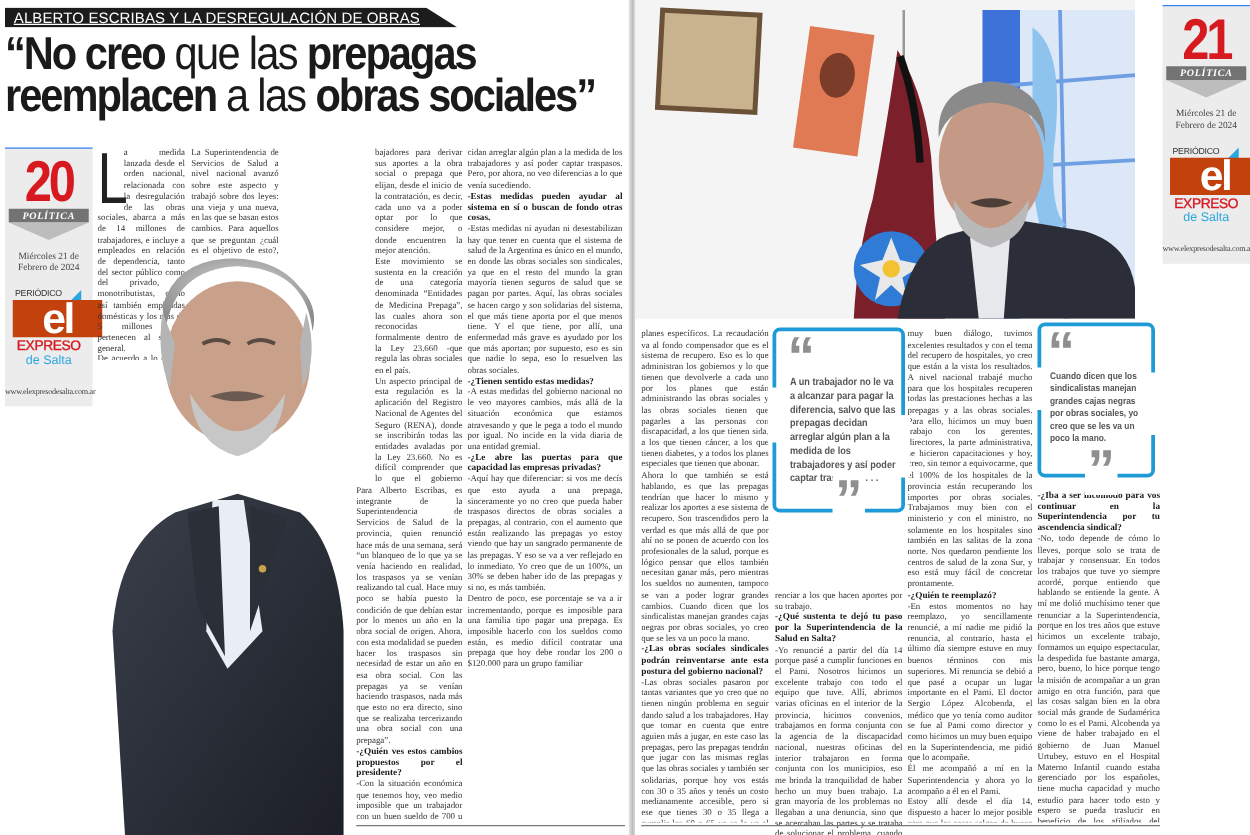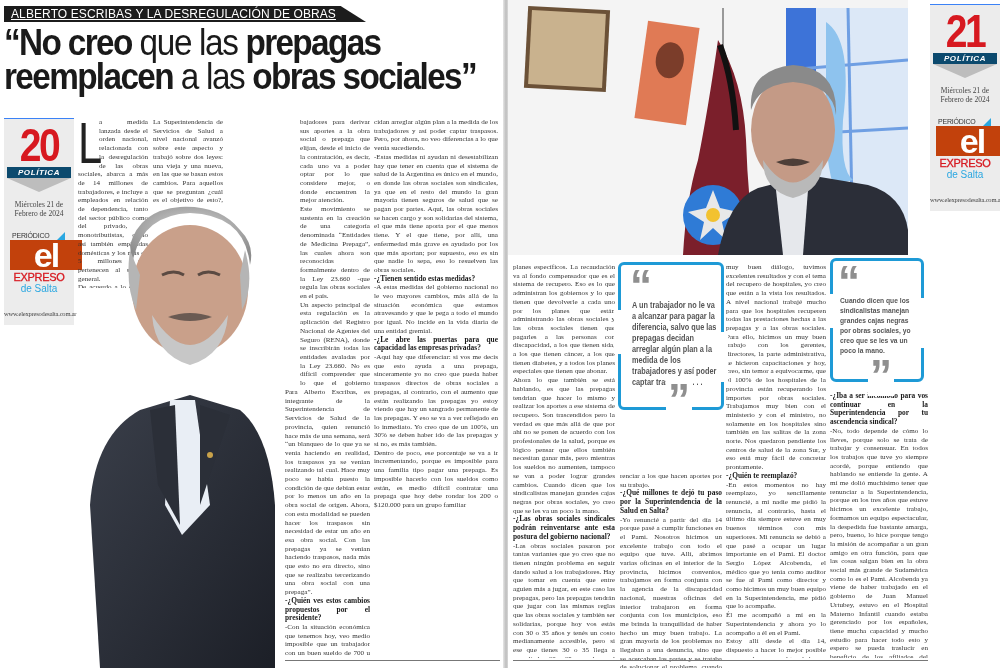--- a/index.html
+++ b/index.html
@@ -15,21 +15,21 @@
   .kicker { position: absolute; left: 4px; top: 6px; height: 16px; width: 362px; background: #1c1c1c; clip-path: polygon(0 0, 93% 0, 100% 100%, 0 100%); }
   .kicker span { display: block; color: #fff; font-family: "Liberation Sans", sans-serif; font-size: 12px; line-height: 16px; padding-left: 7px; letter-spacing: 0.1px; text-decoration: underline; text-underline-offset: 1px; }
   .headline { position: absolute; left: 4px; top: 26px; width: 500px; font-family: "Liberation Sans", sans-serif; color: #1a1a1a; line-height: 34px; }
   .headline .hl-line { display: block; white-space: nowrap; font-size: 37px; letter-spacing: -1.5px; transform: scaleX(0.9); transform-origin: left; }
   .headline b { font-weight: 900; letter-spacing: -1.8px; }
   .headline .lt { font-weight: 400; }
 
   
   .pgbox { position: absolute; width: 70px; background: #ececec; border-top: 1px solid #3b82f6; text-align: center; }
   .pgbox .num { font-family: "Liberation Sans", sans-serif; font-weight: 700; color: #d71920; font-size: 46px; line-height: 44px; letter-spacing: -3px; padding-top: 4px; transform: scaleX(0.85); }
-  .pgbox .sec { background: #0c4a6e; color: #fff; font-style: italic; font-family: Liberation Sans, sans-serif; font-size: 8px; font-weight: 700; letter-spacing: 0.6px; line-height: 11px; margin: 0 3px; }
+  .pgbox .sec { background: #737373; color: #fff; font-style: italic; font-family: Liberation Serif, serif; font-size: 8px; font-weight: 700; letter-spacing: 0.6px; line-height: 11px; margin: 0 3px; }
   .pgbox .tri { width: 0; height: 0; margin: 0 auto; border-left: 32px solid transparent; border-right: 32px solid transparent; border-top: 14px solid #bdbdbd; }
   .pgbox .date { font-size: 7.5px; line-height: 9px; color: #444; padding: 8px 4px 0; }
   .pgbox .logo { margin: 14px auto 0; width: 58px; position: relative; height: 72px; }
   .pgbox .logo .per { position: absolute; left: 2px; top: 0; font-family: "Liberation Sans", sans-serif; font-size: 7px; color: #333; letter-spacing: -0.2px; }
   .pgbox .logo .flag { position: absolute; right: 3px; top: 0; width: 0; height: 0; border-left: 10px solid transparent; border-bottom: 10px solid #2aa7e1; }
   .pgbox .logo .el { position: absolute; left: 0; top: 8px; width: 72px; height: 30px; background: #c2410c; color: #fff; font-family: "Liberation Sans", sans-serif; font-weight: 900; font-size: 34px; line-height: 30px; letter-spacing: -2px; text-align: center; clip-path: polygon(0 0, 100% 0, 100% 100%, 0 100%); }
   .pgbox .logo .exp { position: absolute; left: 0; top: 40px; width: 58px; font-family: "Liberation Sans", sans-serif; font-size: 11px; color: #d71920; line-height: 11px; letter-spacing: -0.3px; -webkit-text-stroke: 0.3px #d71920; }
   .pgbox .logo .salta { position: absolute; left: 0; top: 51px; width: 58px; font-family: "Liberation Sans", sans-serif; font-size: 10px; color: #2aa7e1; line-height: 11px; }
   .pgbox .url { font-size: 6.5px; color: #444; padding: 6px 0 8px; letter-spacing: -0.2px; }
 
@@ -103,20 +103,21 @@
     </div>
 
     <div class="col" style="left:285px; top:388px; width:85px; height:270px;">
       <p>Para Alberto Escribas, es integrante de la Superintendencia de Servicios de Salud de la provincia, quien renunció hace más de una semana, será “un blanqueo de lo que ya se venía haciendo en realidad, los traspasos ya se venían realizando tal cual. Hace muy poco se había puesto la condición de que debían estar por lo menos un año en la obra social de origen. Ahora, con esta modalidad se pueden hacer los traspasos sin necesidad de estar un año en esa obra social. Con las prepagas ya se venían haciendo traspasos, nada más que esto no era directo, sino que se realizaba tercerizando una obra social con una prepaga”.</p>
       <p class="q">-¿Quién ves estos cambios propuestos por el presidente?</p>
       <p>-Con la situación económica que tenemos hoy, veo medio imposible que un trabajador con un buen sueldo de 700 u $800.000, digo buen sueldo porque esos son los sueldos buenos que podemos tener en este momento; se vaya a una prepaga, porque verdaderamente no le va a alcanzar para pagar la diferencia, salvo que las prepagas de-</p>
     </div>
 
     <div class="col" style="left:374px; top:118px; width:124px; height:540px;">
       <p>cidan arreglar algún plan a la medida de los trabajadores y así poder captar traspasos. Pero, por ahora, no veo diferencias a lo que venía sucediendo.</p>
+      <p class="q">-Estas medidas pueden ayudar al sistema en sí o buscan de fondo otras cosas.</p>
       <p>-Estas medidas ni ayudan ni desestabilizan hay que tener en cuenta que el sistema de salud de la Argentina es único en el mundo, en donde las obras sociales son sindicales, ya que en el resto del mundo la gran mayoría tienen seguros de salud que se pagan por partes. Aquí, las obras sociales se hacen cargo y son solidarias del sistema, el que más tiene aporta por el que menos tiene. Y el que tiene, por allí, una enfermedad más grave es ayudado por los que más aportan; por supuesto, eso es sin que nadie lo sepa, eso lo resuelven las obras sociales.</p>
       <p class="q">-¿Tienen sentido estas medidas?</p>
       <p>-A estas medidas del gobierno nacional no le veo mayores cambios, más allá de la situación económica que estamos atravesando y que le pega a todo el mundo por igual. No incide en la vida diaria de una entidad gremial.</p>
       <p class="q">-¿Le abre las puertas para que capacidad las empresas privadas?</p>
       <p>-Aquí hay que diferenciar: si vos me decís que esto ayuda a una prepaga, sinceramente yo no creo que pueda haber traspasos directos de obras sociales a prepagas, al contrario, con el aumento que están realizando las prepagas yo estoy viendo que hay un sangrado permanente de las prepagas. Y eso se va a ver reflejado en lo inmediato. Yo creo que de un 100%, un 30% se deben haber ido de las prepagas y si no, es más también.</p>
       <p>Dentro de poco, ese porcentaje se va a ir incrementando, porque es imposible para una familia tipo pagar una prepaga. Es imposible hacerlo con los sueldos como están, es medio difícil contratar una prepaga que hoy debe rondar los 200 o $120.000 para un grupo familiar</p>
     </div>
 
     <svg class="portrait-left" viewBox="0 0 205 463">
       <defs>
@@ -199,21 +200,21 @@
 
     <div class="col" style="left:5px; top:263px; width:102px; height:395px;">
       <p>planes específicos. La recaudación va al fondo compensador que es el sistema de recupero. Eso es lo que administran los gobiernos y lo que tienen que devolverle a cada uno por los planes que están administrando las obras sociales y las obras sociales tienen que pagarles a las personas con discapacidad, a los que tienen sida, a los que tienen cáncer, a los que tienen diabetes, y a todos los planes especiales que tienen que abonar.</p>
       <p>Ahora lo que también se está hablando, es que las prepagas tendrían que hacer lo mismo y realizar los aportes a ese sistema de recupero. Son trascendidos pero la verdad es que más allá de que por ahí no se ponen de acuerdo con los profesionales de la salud, porque es lógico pensar que ellos también necesitan ganar más, pero mientras los sueldos no aumenten, tampoco se van a poder lograr grandes cambios. Cuando dicen que los sindicalistas manejan grandes cajas negras por obras sociales, yo creo que se les va un poco la mano.</p>
       <p class="q">-¿Las obras sociales sindicales podrán reinventarse ante esta postura del gobierno nacional?</p>
       <p>-Las obras sociales pasaron por tantas variantes que yo creo que no tienen ningún problema en seguir dando salud a los trabajadores. Hay que tomar en cuenta que entre aguien más a jugar, en este caso las prepagas, pero las prepagas tendrán que jugar con las mismas reglas que las obras sociales y también ser solidarias, porque hoy vos estás con 30 o 35 años y tenés un costo medianamente accesible, pero si ese que tienes 30 o 35 llega a cumplir los 60 o 65 ya se le va al doble o un poco más la cuota de la prepaga. Las prepagas podrán hacer sus negocios con los que son clientes directos de esas empresas y dife-</p>
     </div>
 
     <div class="col" style="left:112px; top:472px; width:102px; height:210px;">
       <p>renciar a los que hacen aportes por su trabajo.</p>
-      <p class="q">-¿Qué millones te dejó tu paso por la Superintendencia de la Salud en Salta?</p>
+      <p class="q">-¿Qué sustenta te dejó tu paso por la Superintendencia de la Salud en Salta?</p>
       <p>-Yo renuncié a partir del día 14 porque pasé a cumplir funciones en el Pami. Nosotros hicimos un excelente trabajo con todo el equipo que tuve. Allí, abrimos varias oficinas en el interior de la provincia, hicimos convenios, trabajamos en forma conjunta con la agencia de la discapacidad nacional, nuestras oficinas del interior trabajaron en forma conjunta con los municipios, eso me brinda la tranquilidad de haber hecho un muy buen trabajo. La gran mayoría de los problemas no llegaban a una denuncia, sino que se acercaban las partes y se trataba de solucionar el problema, cuando eran casos realmente solucionables. Así, hicimos muchas cosas de manera rápida, hablando con las obras sociales y las prepagas, con un</p>
     </div>
 
     <div class="col" style="left:218px; top:263px; width:100px; height:395px;">
       <p>muy buen diálogo, tuvimos excelentes resultados y con el tema del recupero de hospitales, yo creo que están a la vista los resultados. A nivel nacional trabajé mucho para que los hospitales recuperen todas las prestaciones hechas a las prepagas y a las obras sociales. Para ello, hicimos un muy buen trabajo con los gerentes, directores, la parte administrativa, se hicieron capacitaciones y hoy, creo, sin temor a equivocarme, que el 100% de los hospitales de la provincia están recuperando los importes por obras sociales. Trabajamos muy bien con el ministerio y con el ministro, no solamente en los hospitales sino también en las salitas de la zona norte. Nos quedaron pendiente los centros de salud de la zona Sur, y eso está muy fácil de concretar prontamente.</p>
       <p class="q">-¿Quién te reemplazó?</p>
       <p>-En estos momentos no hay reemplazo, yo sencillamente renuncié, a mí nadie me pidió la renuncia, al contrario, hasta el último día siempre estuve en muy buenos términos con mis superiores. Mi renuncia se debió a que pasé a ocupar un lugar importante en el Pami. El doctor Sergio López Alcobenda, el médico que yo tenía como auditor se fue al Pami como director y como hicimos un muy buen equipo en la Superintendencia, me pidió que lo acompañe.</p>
       <p>Él me acompañó a mí en la Superintendencia y ahora yo lo acompaño a él en el Pami.</p>
       <p>Estoy allí desde el día 14, dispuesto a hacer lo mejor posible para que las cosas salgan de buena manera, para que el Pami en Salta funcione lo mejor posible, tratando de mejorar la atención primaria y la atención secundaria de los afiliados. No estamos trabajando bajo ningún signo político sino solo por el bienestar de los afiliados.</p>
     </div>

